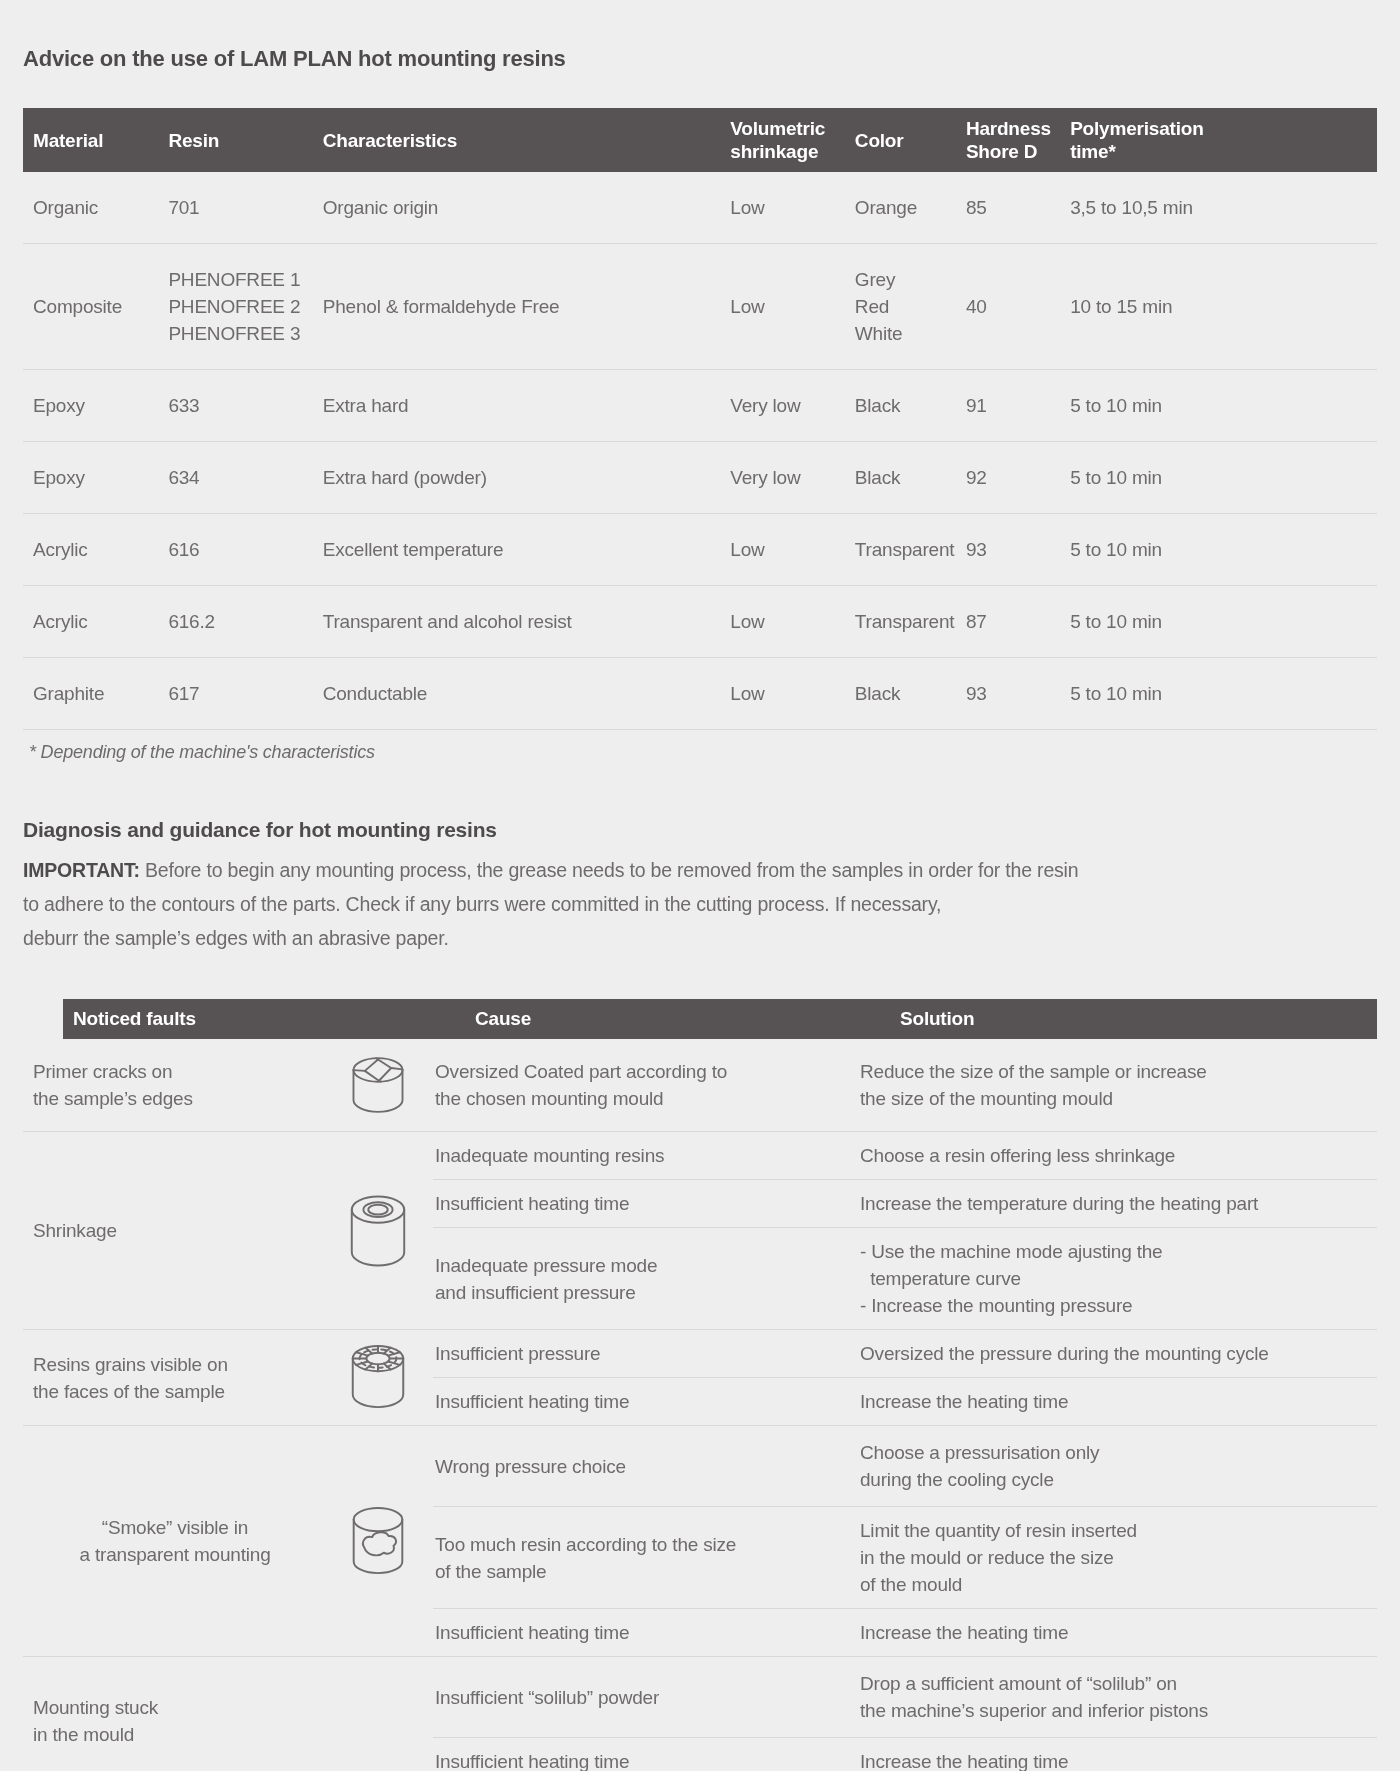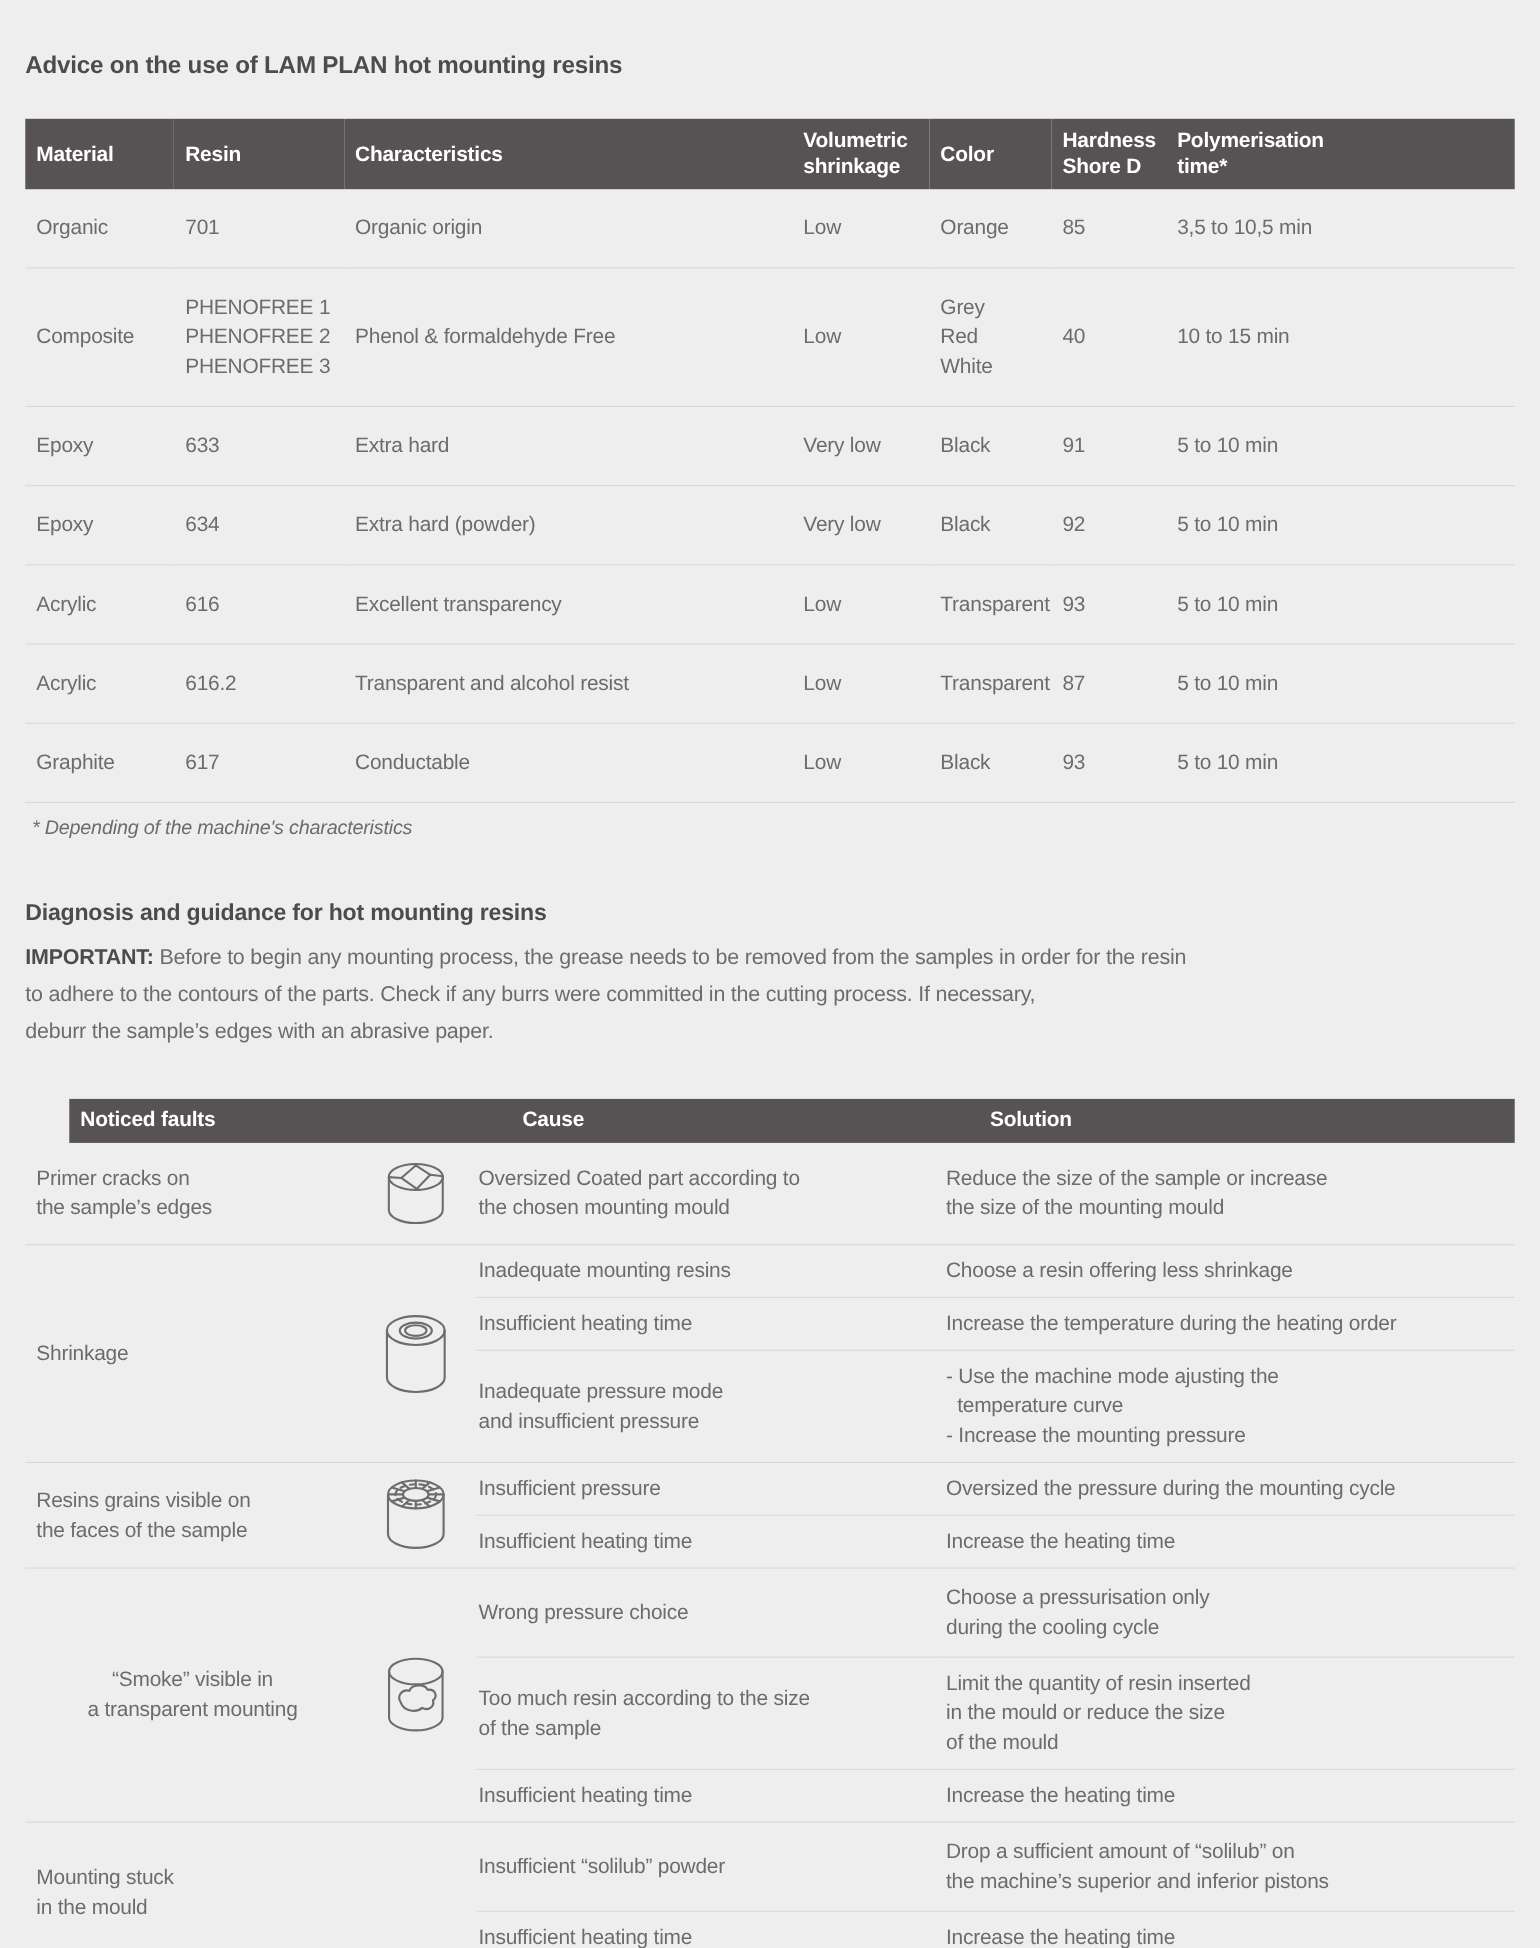--- a/index.html
+++ b/index.html
@@ -200,21 +200,21 @@
       <td>634</td>
       <td>Extra hard (powder)</td>
       <td>Very low</td>
       <td>Black</td>
       <td>92</td>
       <td>5 to 10 min</td>
     </tr>
     <tr>
       <td>Acrylic</td>
       <td>616</td>
-      <td>Excellent transparency</td>
+      <td>Excellent temperature</td>
       <td>Low</td>
       <td>Transparent</td>
       <td>93</td>
       <td>5 to 10 min</td>
     </tr>
     <tr>
       <td>Acrylic</td>
       <td>616.2</td>
       <td>Transparent and alcohol resist</td>
       <td>Low</td>
@@ -284,21 +284,21 @@
     <div class="cause-cell">
         <span>Inadequate mounting resins</span>
       </div>
     <div class="sol-cell">
         <span>Choose a resin offering less shrinkage</span>
       </div>
     <div class="cause-cell sub">
         <span>Insufficient heating time</span>
       </div>
     <div class="sol-cell sub">
-        <span>Increase the temperature during the heating order</span>
+        <span>Increase the temperature during the heating part</span>
       </div>
     <div class="cause-cell sub">
         <span>Inadequate pressure mode
 and insufficient pressure</span>
       </div>
     <div class="sol-cell sub">
         <span>- Use the machine mode ajusting the
 &nbsp;&nbsp;temperature curve
 - Increase the mounting pressure</span>
       </div>

